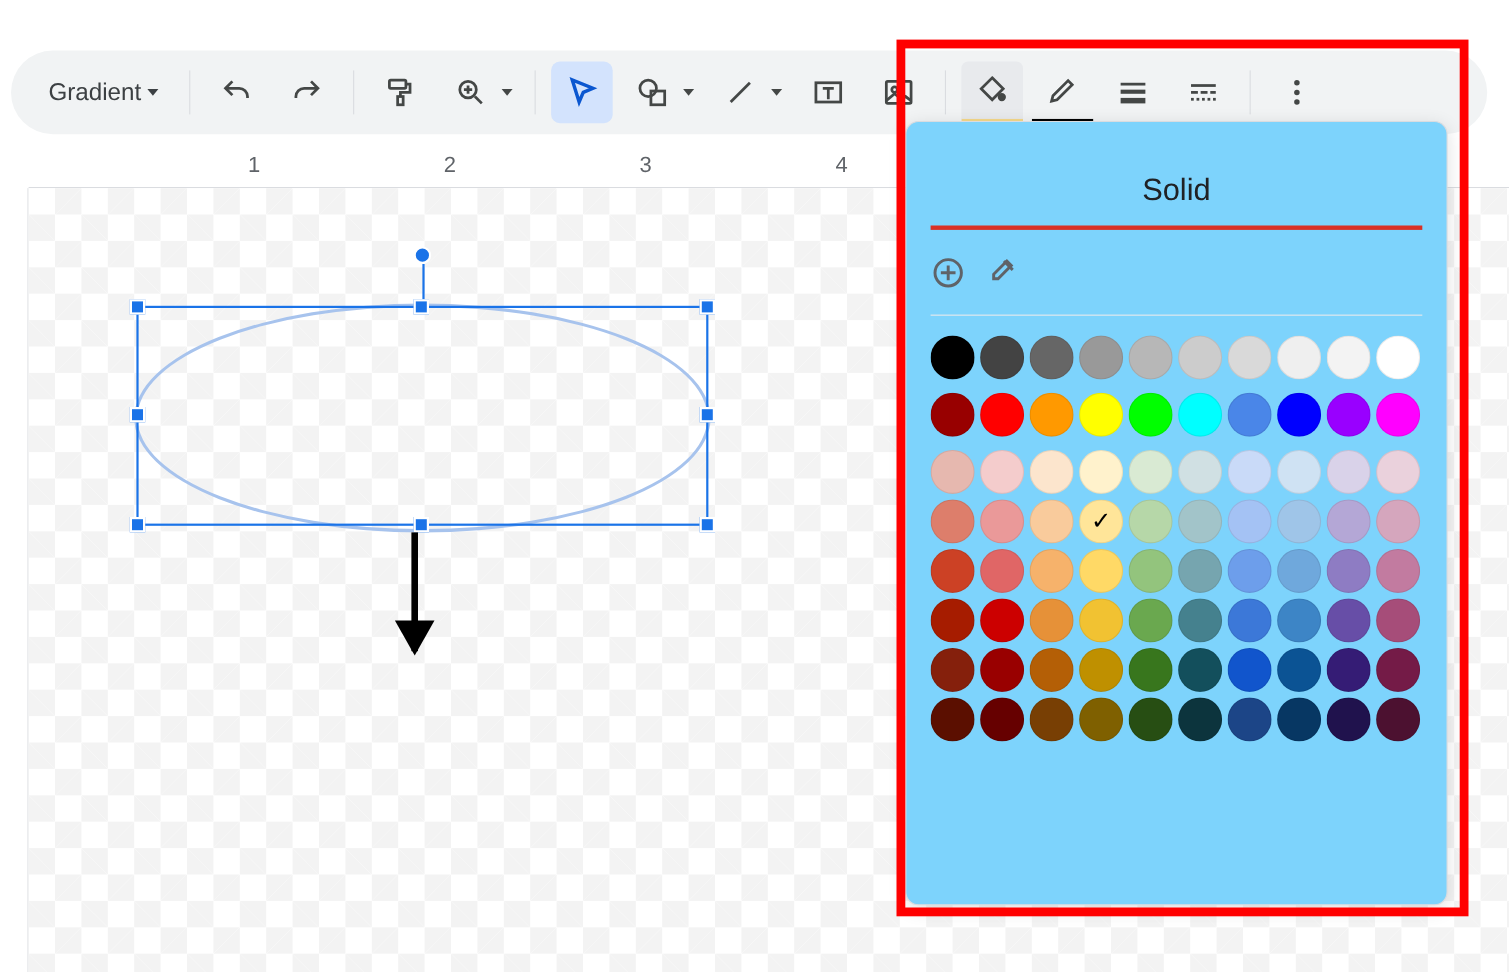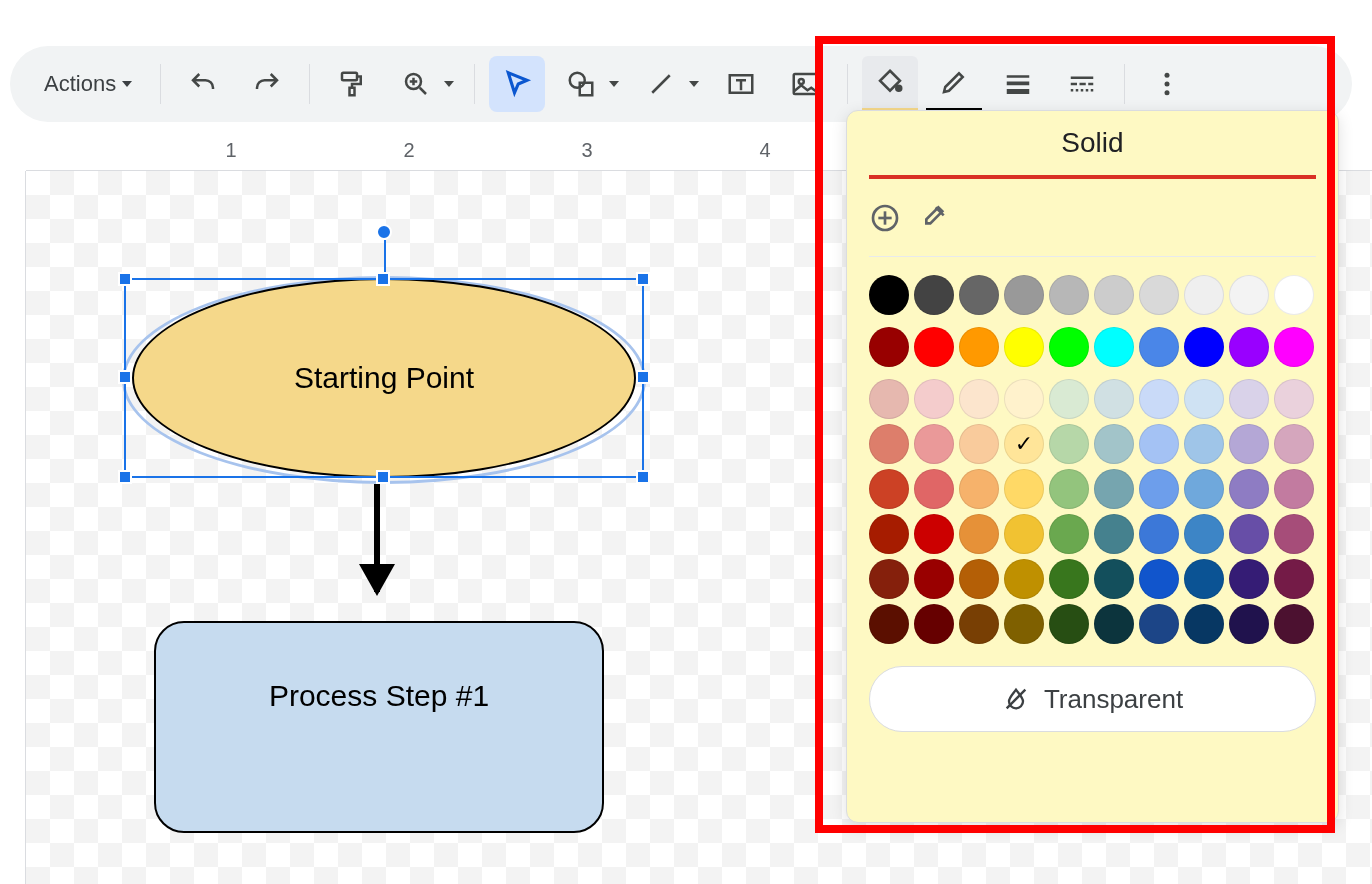--- a/index.html
+++ b/index.html
@@ -187,27 +187,27 @@
     border: 2px solid #000;
     border-radius: 30px;
     display:flex; align-items:flex-start; justify-content:center;
     padding-top: 56px;
     font-size: 30px;
   }
 
   
   .color-panel {
     position: absolute;
-    top: 110px; left: 846px;
+    top: 110px; left: 823px;
     width: 493px; height: 713px;
-    background: #fef9c3;
+    background: #7dd3fc;
     border: 1px solid #dadce0;
     border-radius: 12px;
     box-shadow: 0 4px 16px rgba(0,0,0,.12);
-    padding: 6px 22px;
+    padding: 36px 22px;
   }
   .tabs {
     display:flex;
     border-bottom:1px solid transparent;
     margin-bottom: 22px;
   }
   .tab {
     flex:1; text-align:center;
     font-size: 28px; color:#5f6368;
     padding: 10px 0 16px;
@@ -266,21 +266,21 @@
     width: 520px; height: 797px;
     border: 8px solid #ff0000;
     pointer-events:none;
   }
 </style>
 </head>
 <body>
 
 <div class="toolbar">
   <div class="actions-btn">
-    <span>Actions</span>
+    <span>Gradient</span>
   </div>
   <div class="vdiv"></div>
 
   <div class="toolbar-btn">
     <svg viewBox="0 0 24 24" fill="none" stroke="currentColor" stroke-width="2">
         <path d="M9 14L4 9l5-5"></path>
         <path d="M4 9h10a6 6 0 016 6v1"></path>
       </svg>
   </div>
   <div class="toolbar-btn">
@@ -399,41 +399,35 @@
 <div class="ruler-h">
   <span class="major" style="left:205px">1</span>
   <span class="major" style="left:383px">2</span>
   <span class="major" style="left:561px">3</span>
   <span class="major" style="left:739px">4</span>
 </div>
 <div class="ruler-v"></div>
 
 <div class="canvas-area">
   <div class="ellipse-outline"></div>
-  <div class="ellipse">
-    <span>Starting Point</span>
-  </div>
   <div class="sel-box">
     <div class="rot-line"></div>
     <div class="rot-handle"></div>
     <div class="sel-handle tl"></div>
     <div class="sel-handle tm"></div>
     <div class="sel-handle tr"></div>
     <div class="sel-handle ml"></div>
     <div class="sel-handle mr"></div>
     <div class="sel-handle bl"></div>
     <div class="sel-handle bm"></div>
     <div class="sel-handle br"></div>
   </div>
   <div class="arrow">
     <div class="arrow-shaft"></div>
     <div class="arrow-head"></div>
-  </div>
-  <div class="rect">
-    <span>Process Step #1</span>
   </div>
 </div>
 
 <div class="color-panel">
   <div class="tabs">
     <div class="tab active">Solid</div>
   </div>
   <div class="custom-row">
     <svg viewBox="0 0 24 24" fill="none" stroke="currentColor" stroke-width="2">
         <circle cx="12" cy="12" r="9"></circle>
@@ -526,22 +520,15 @@
       <div class="swatch" style="background: rgb(120, 63, 4);"></div>
       <div class="swatch" style="background: rgb(127, 96, 0);"></div>
       <div class="swatch" style="background: rgb(39, 78, 19);"></div>
       <div class="swatch" style="background: rgb(12, 52, 61);"></div>
       <div class="swatch" style="background: rgb(28, 69, 135);"></div>
       <div class="swatch" style="background: rgb(7, 55, 99);"></div>
       <div class="swatch" style="background: rgb(32, 18, 77);"></div>
       <div class="swatch" style="background: rgb(76, 17, 48);"></div>
     </div>
 
-  <button class="transparent-btn">
-    <svg width="28" height="28" viewBox="0 0 24 24">
-        <path d="M12 4c3 4 6 7 6 10a6 6 0 11-12 0c0-3 3-6 6-10z" fill="none" stroke="#3c4043" stroke-width="2"></path>
-        <line x1="4" y1="20" x2="20" y2="4" stroke="#3c4043" stroke-width="2"></line>
-      </svg>
-    <span>Transparent</span>
-  </button>
 </div>
 
 <div class="highlight-box"></div>
 
 </body></html>

